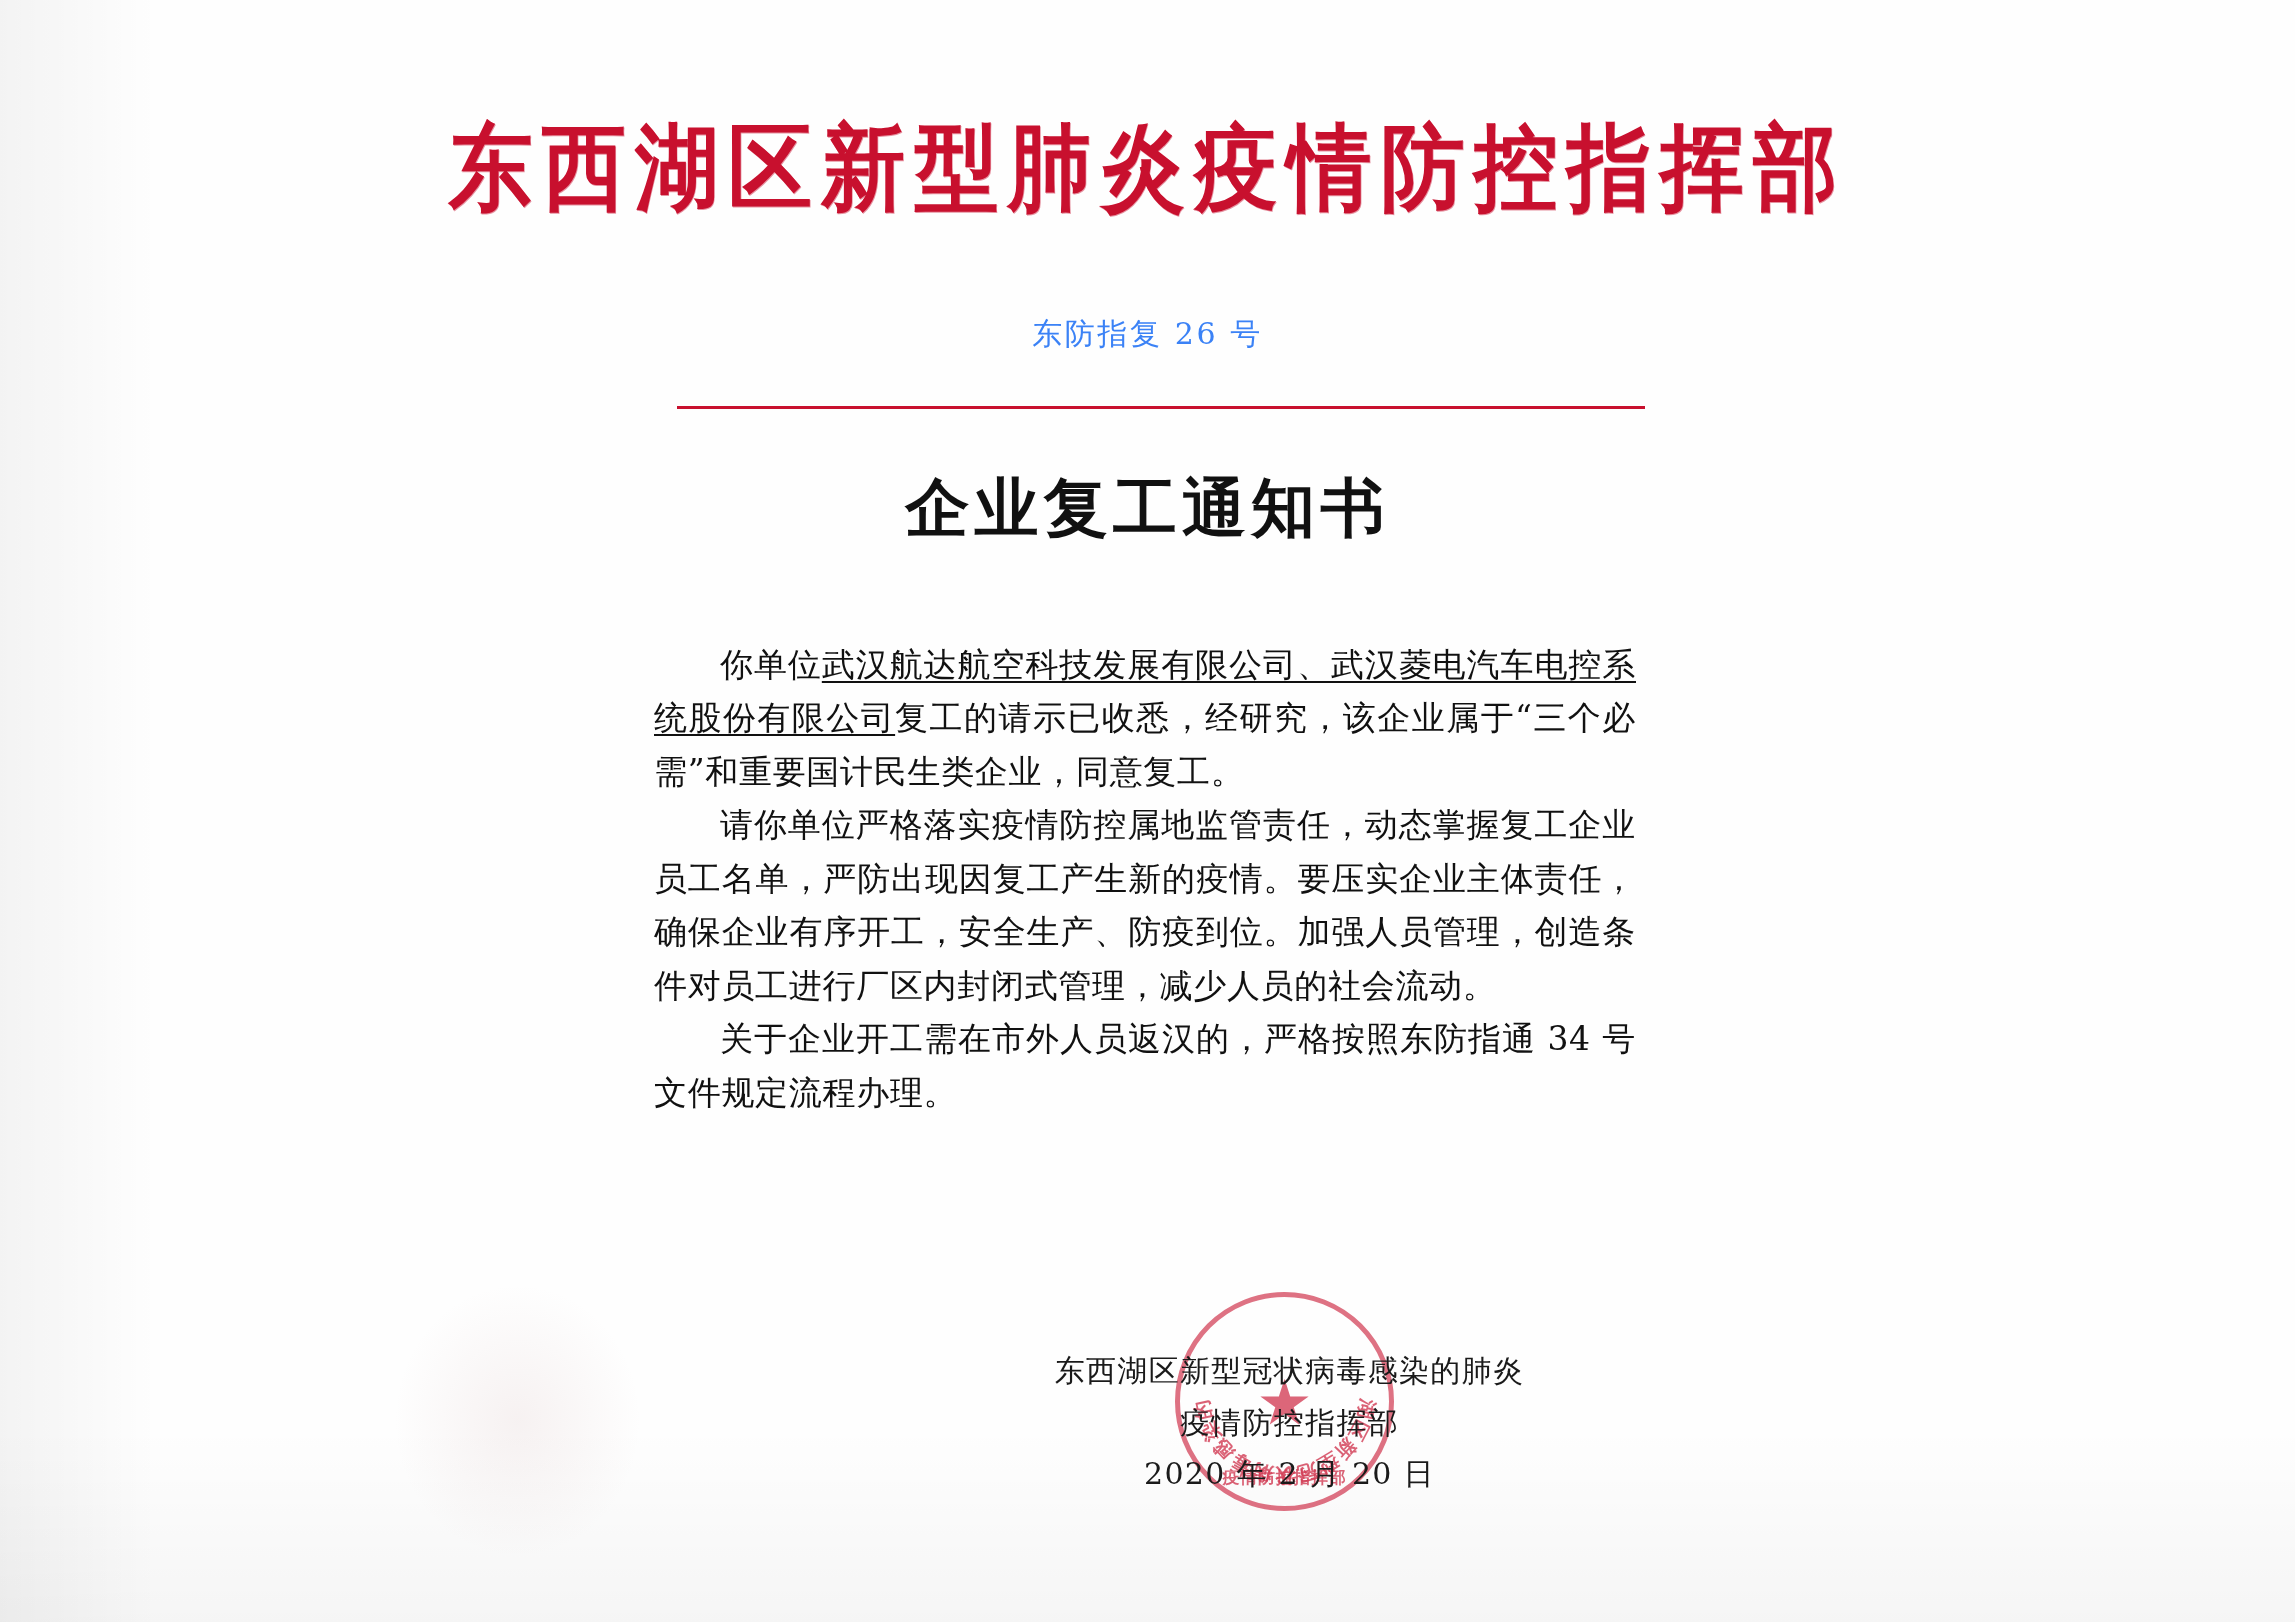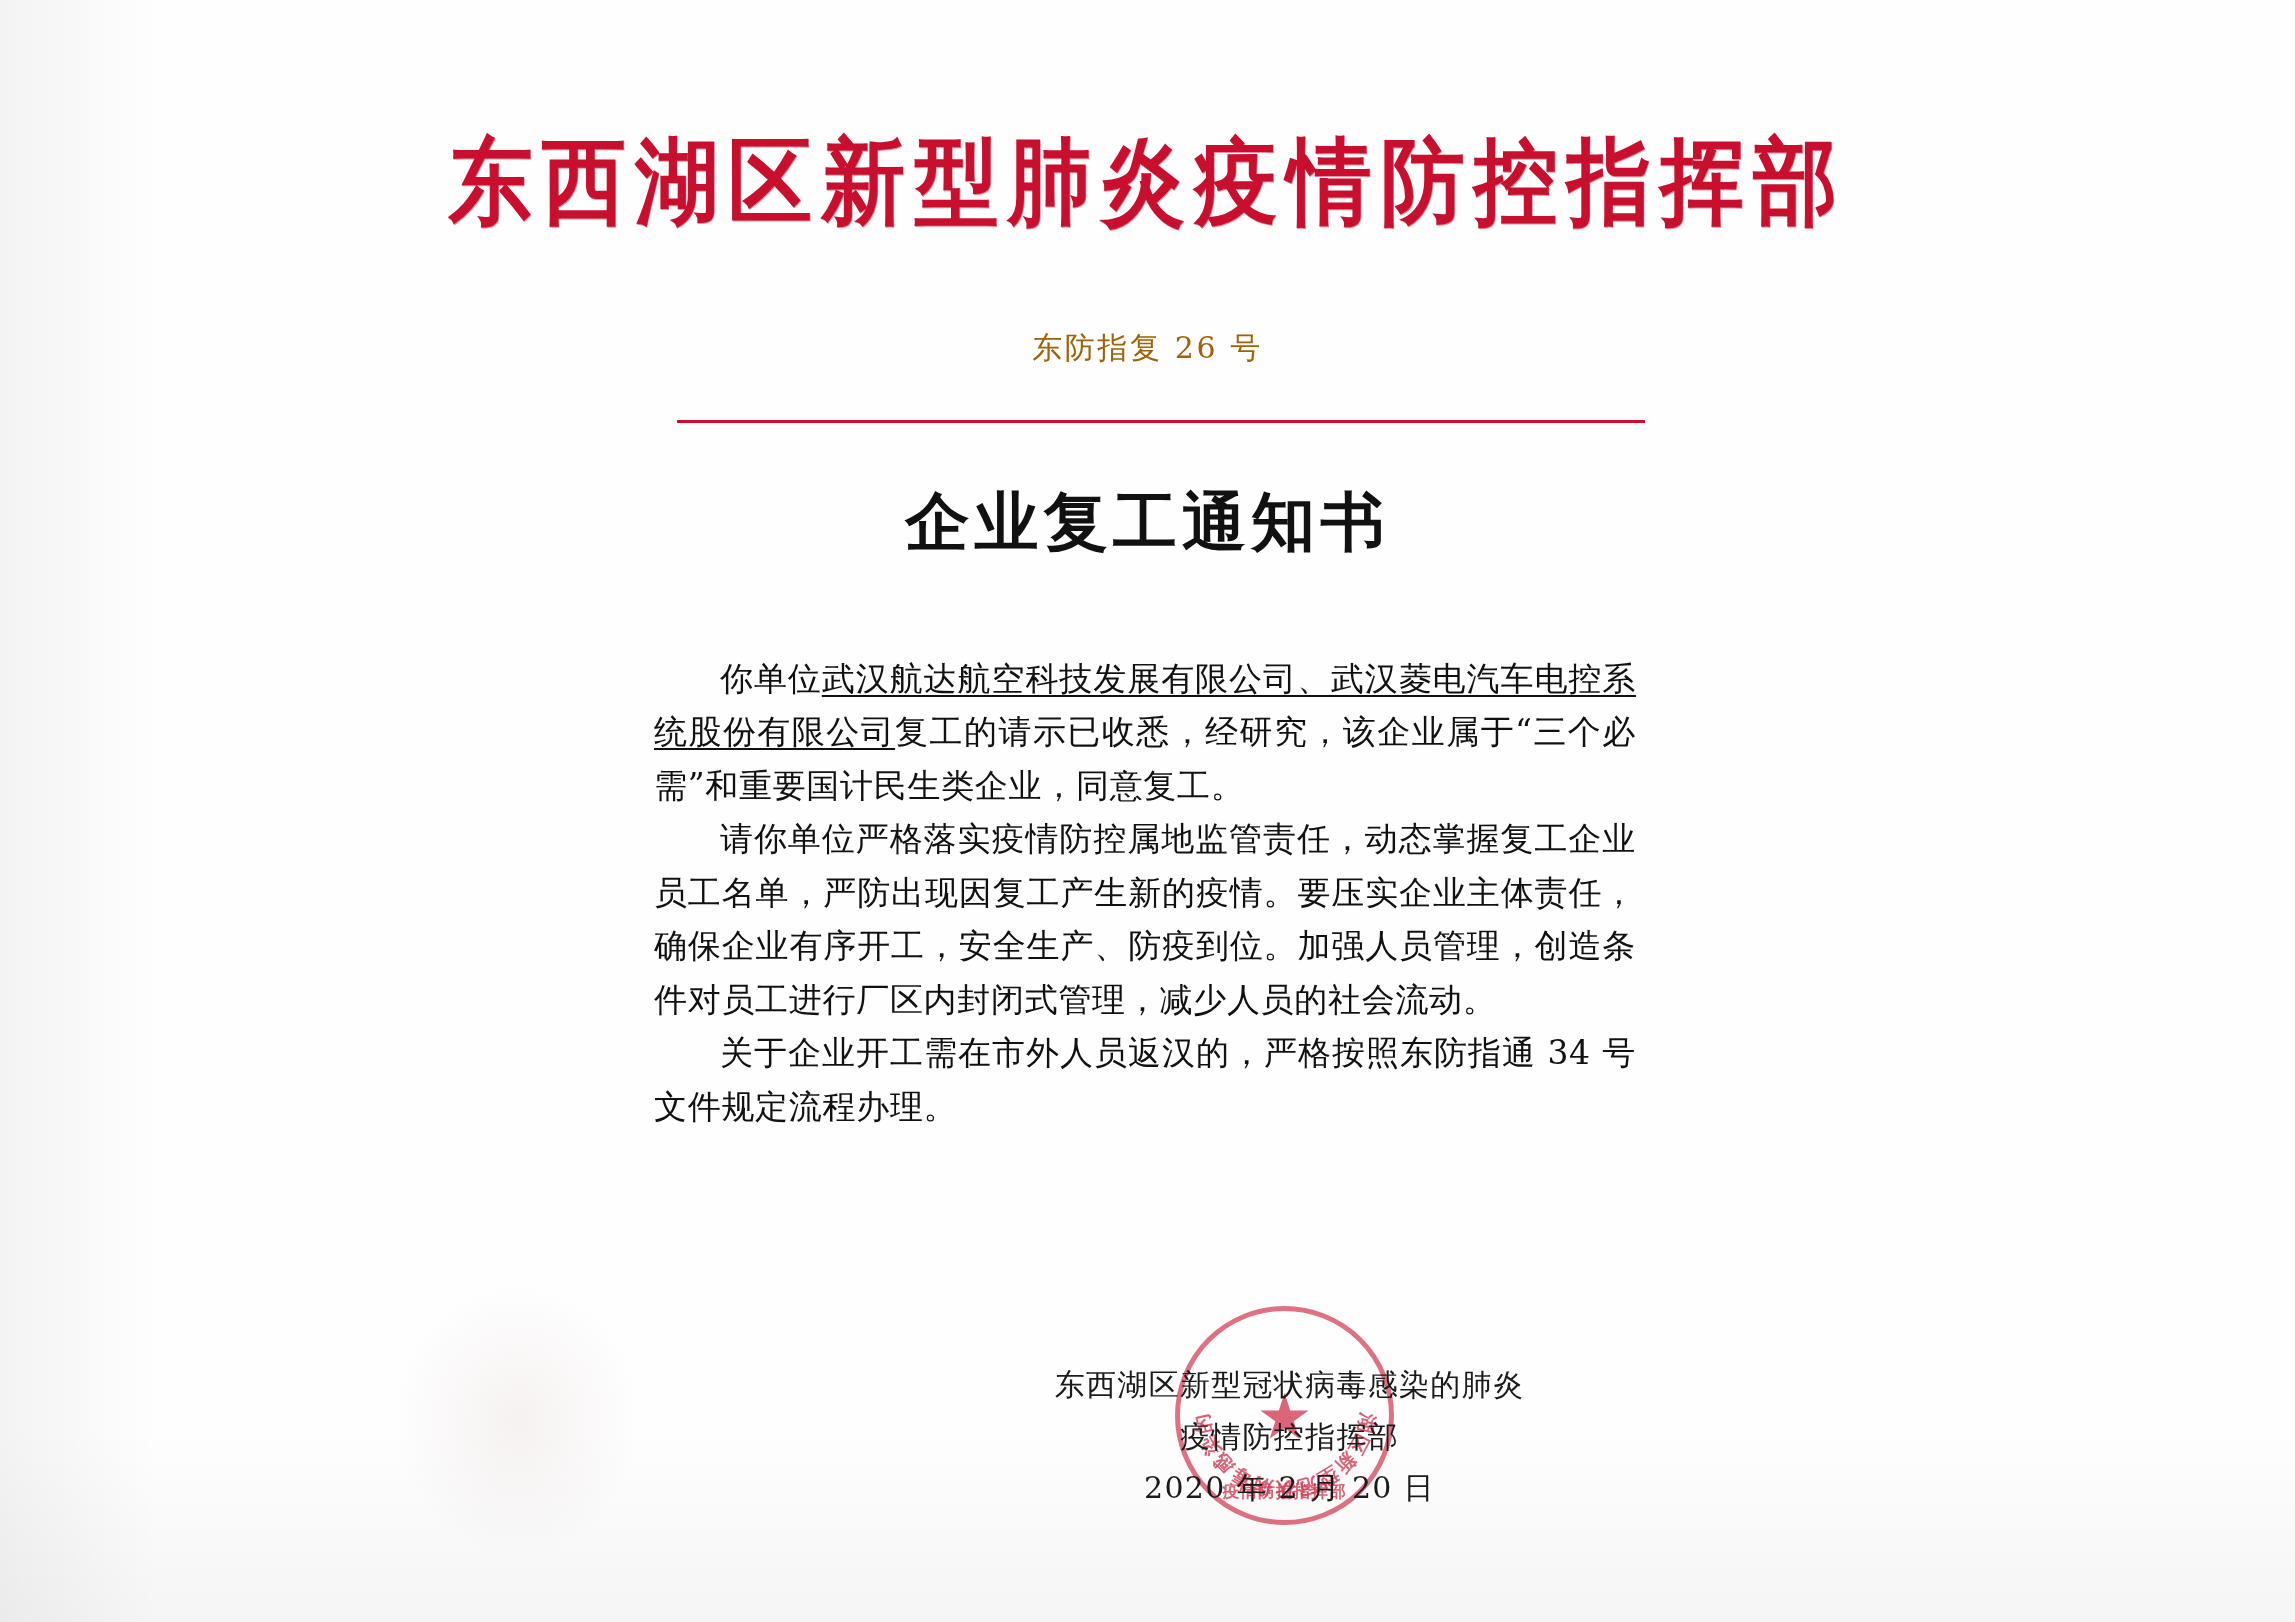--- a/index.html
+++ b/index.html
@@ -47,21 +47,20 @@
     background: radial-gradient(ellipse at center, rgba(190,150,150,0.12), rgba(255,255,255,0) 70%);
     pointer-events: none;
   }
 
   .content {
     position: absolute;
     left: 0;
     top: 0;
     width: 2295px;
     height: 1341px;
-    margin-top: 14px;
   }
 
   
   .masthead {
     position: absolute;
     left: 0;
     top: 105px;
     width: 2295px;
     text-align: center;
     color: #c8102e;
@@ -77,21 +76,21 @@
 
   
   .doc-number {
     position: absolute;
     left: 0;
     top: 314px;
     width: 2295px;
     text-align: center;
     font-size: 30px;
     letter-spacing: 2.6px;
-    color: #a16207;
+    color: #3b82f6;
   }
 
   
   .red-rule {
     position: absolute;
     left: 677px;
     top: 406px;
     width: 968px;
     height: 3.3px;
     background: #c8102e;

